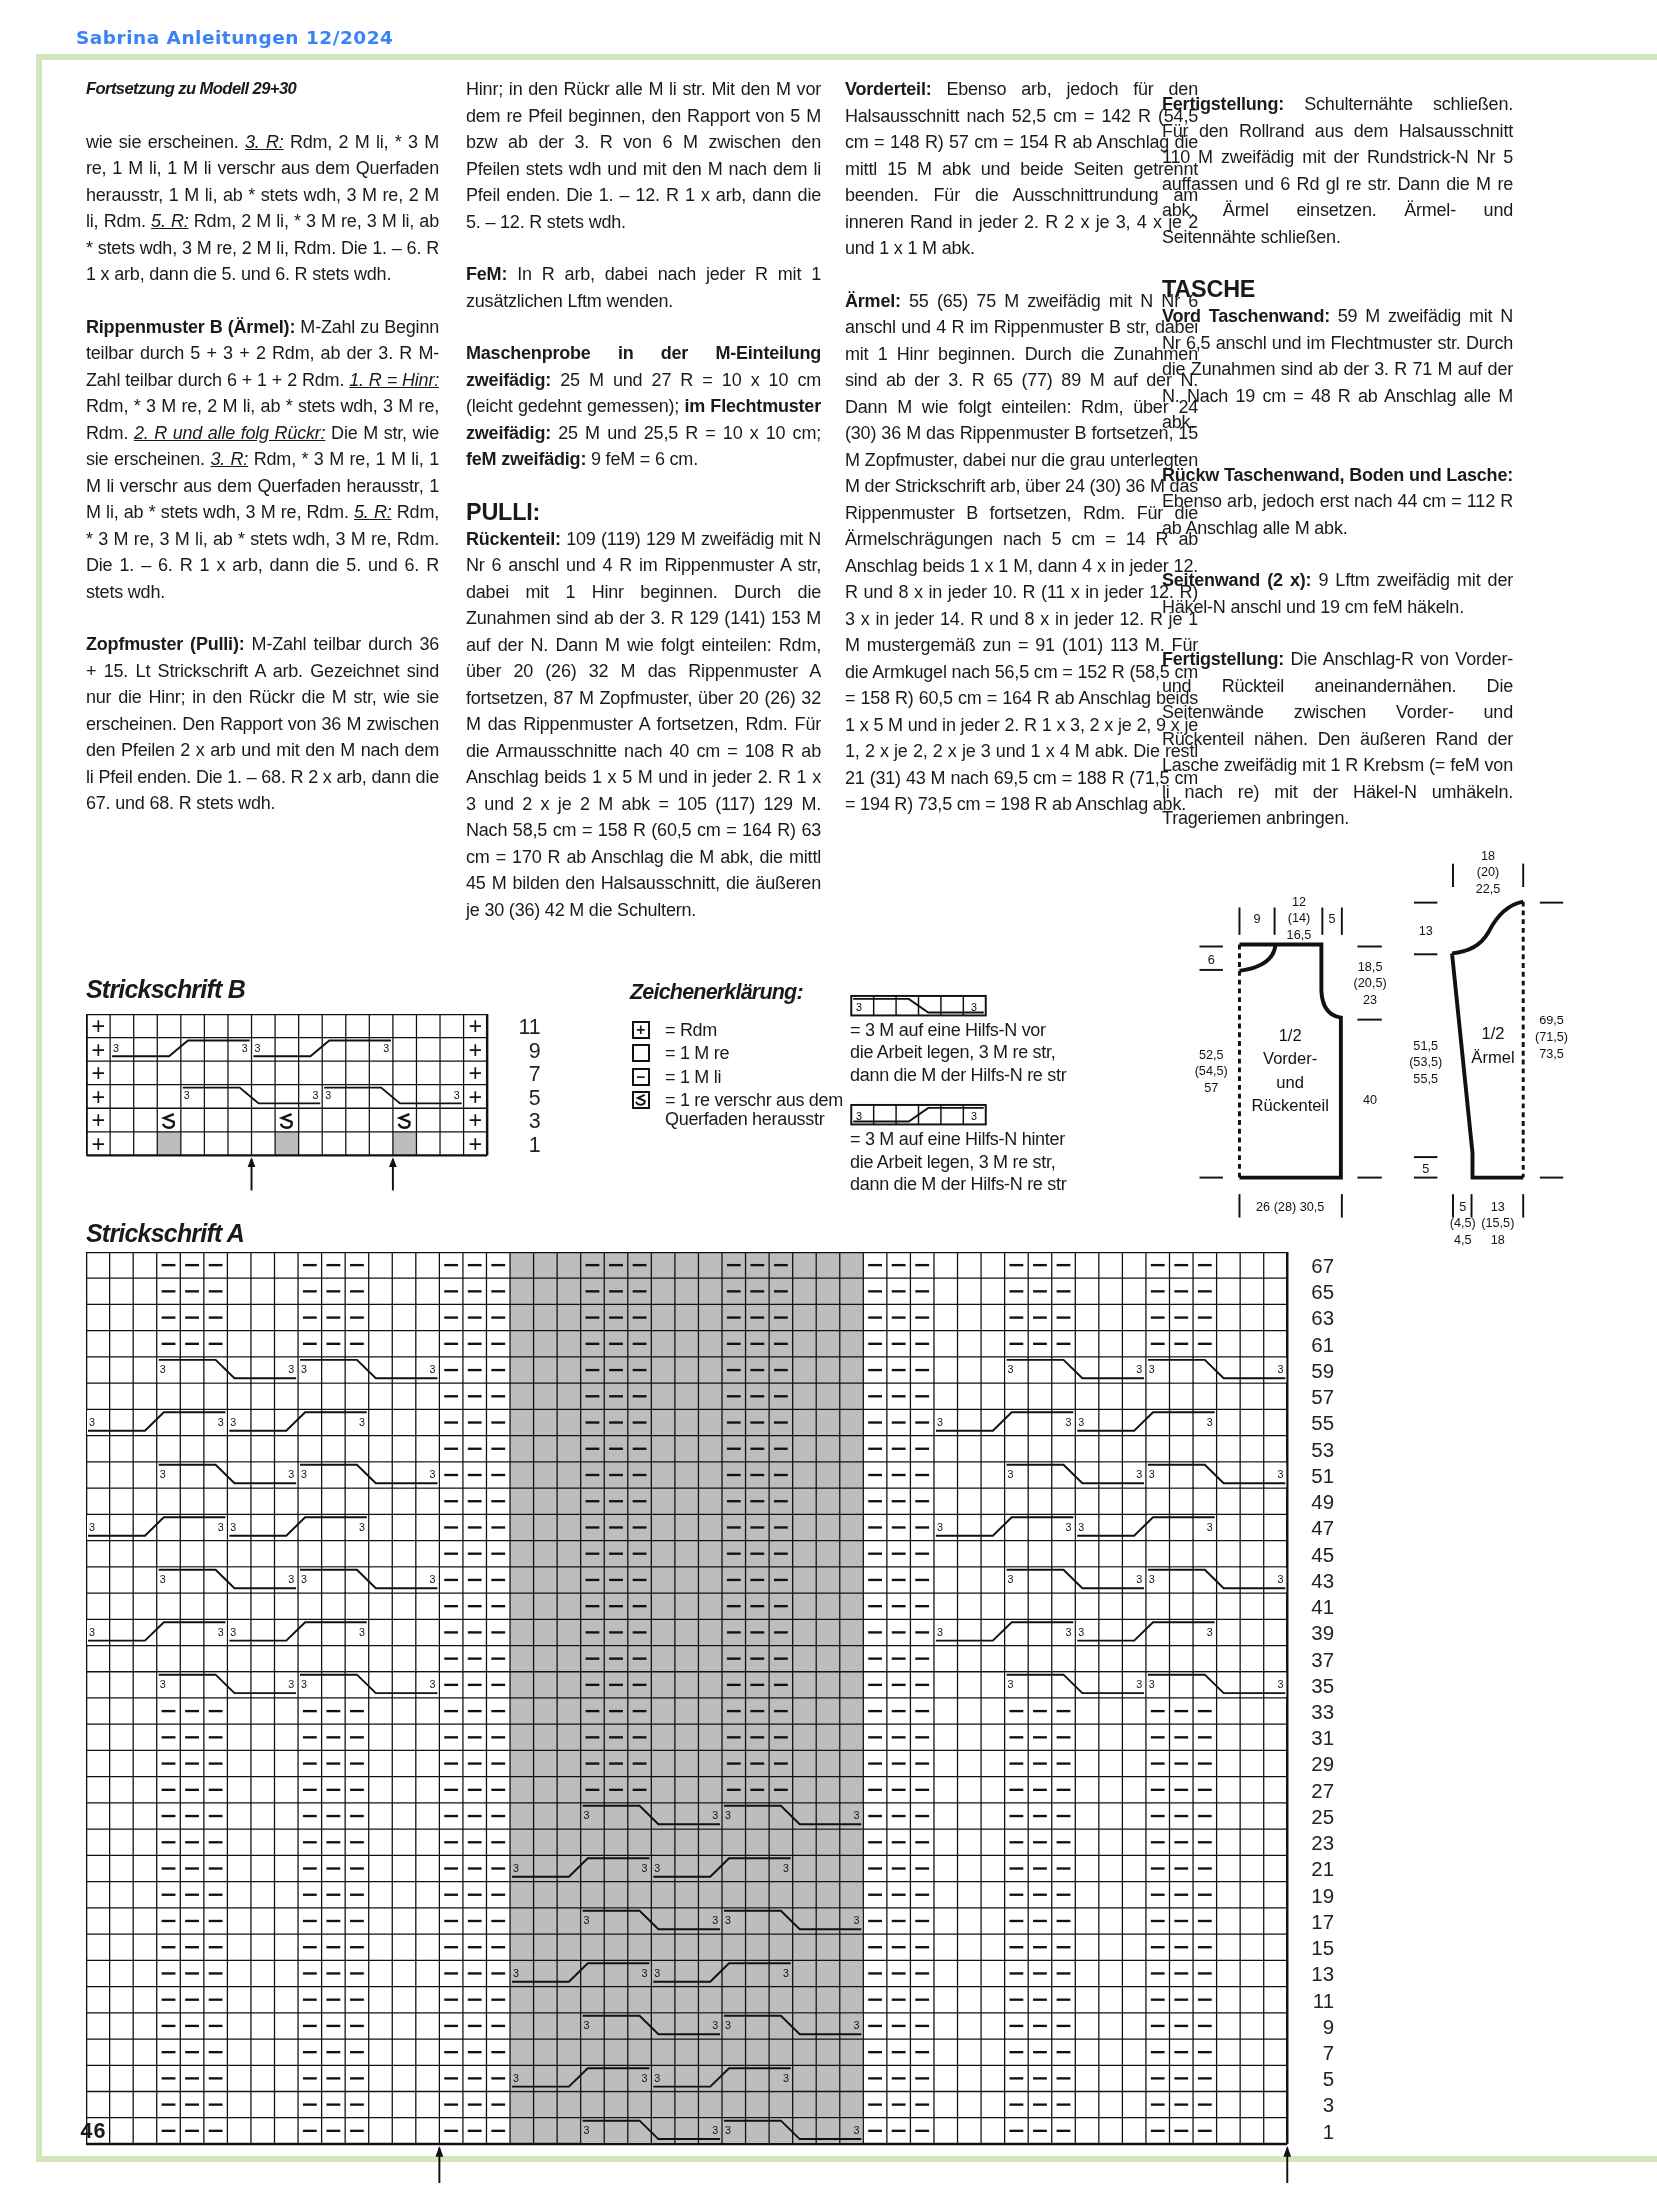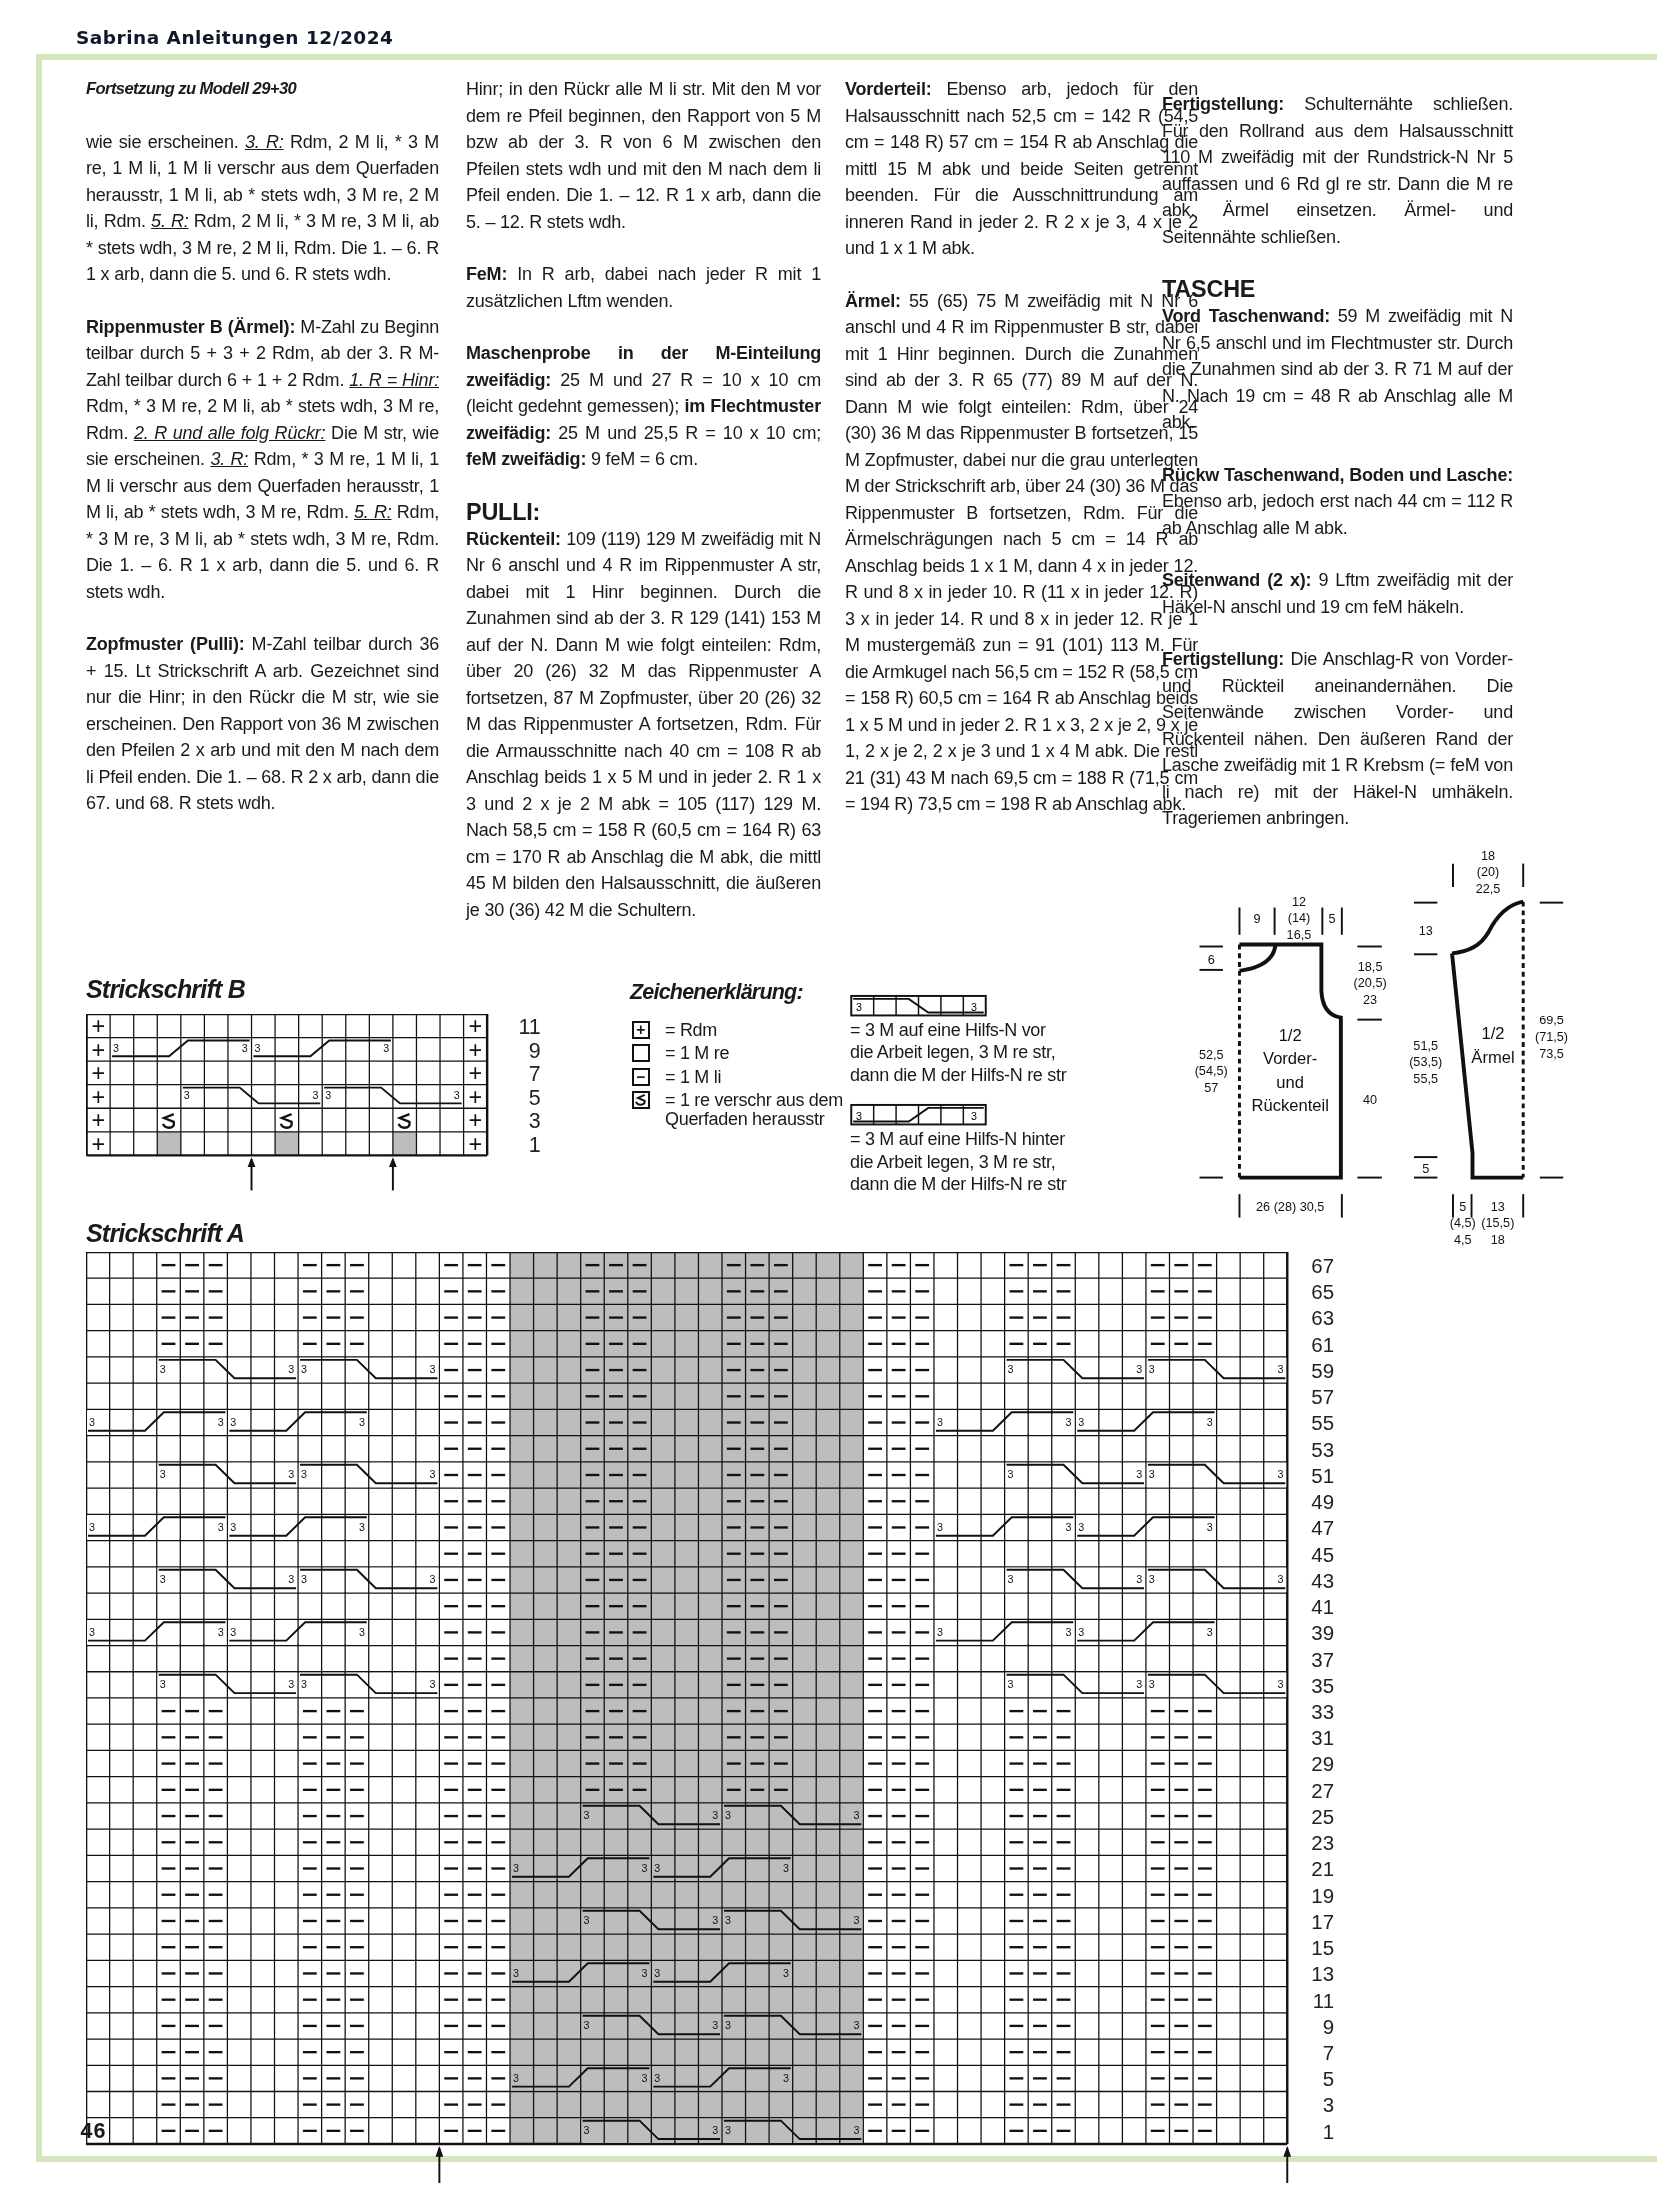--- a/index.html
+++ b/index.html
@@ -1,20 +1,20 @@
 <!DOCTYPE html>
 <html><head>
 <meta charset="utf-8">
 <style>
   html, body { margin:0; padding:0; background:#ffffff; }
   body { width:1658px; height:2210px; position:relative; overflow:hidden; font-family:"Liberation Sans", sans-serif; color:#1a1a1a; }
   .frame-top { position:absolute; left:36px; top:54px; right:0; height:5.9px; background:#d3e5bc; }
   .frame-left { position:absolute; left:36px; top:54px; width:5.9px; height:2107px; background:#d3e5bc; }
   .frame-bottom { position:absolute; left:36px; top:2156px; right:0; height:5.9px; background:#d3e5bc; }
-  .mag-title { position:absolute; left:76px; top:27px; font-family:"DejaVu Sans", sans-serif; font-weight:bold; font-size:18.5px; letter-spacing:0.5px; color:#0f172a; }
+  .mag-title { position:absolute; left:76px; top:27px; font-family:"DejaVu Sans", sans-serif; font-weight:bold; font-size:18.5px; letter-spacing:0.5px; color:#3b82f6; }
   .page-num { position:absolute; left:80px; top:2120px; font-family:Liberation Mono, monospace; font-weight:bold; font-size:21.5px; }
   .col { position:absolute; top:76px; font-size:18px; line-height:26.5px; text-align:justify; font-family:"Liberation Sans", sans-serif; letter-spacing:-0.2px; }
   .col p { margin:0 0 26px 0; }
   .col .kicker { font-style:italic; font-weight:bold; font-size:16.6px; margin-bottom:26px; letter-spacing:-0.6px; }
   .col b { font-weight:bold; }
   .col u { text-decoration:underline;font-style:italic; }
   .col h2 { margin:0; font-size:23.4px; line-height:27px; font-weight:bold; }
   .col1 { left:86px; width:353px; }
   .col2 { left:466px; width:355px; }
   .col3 { left:845px; width:353px; }

